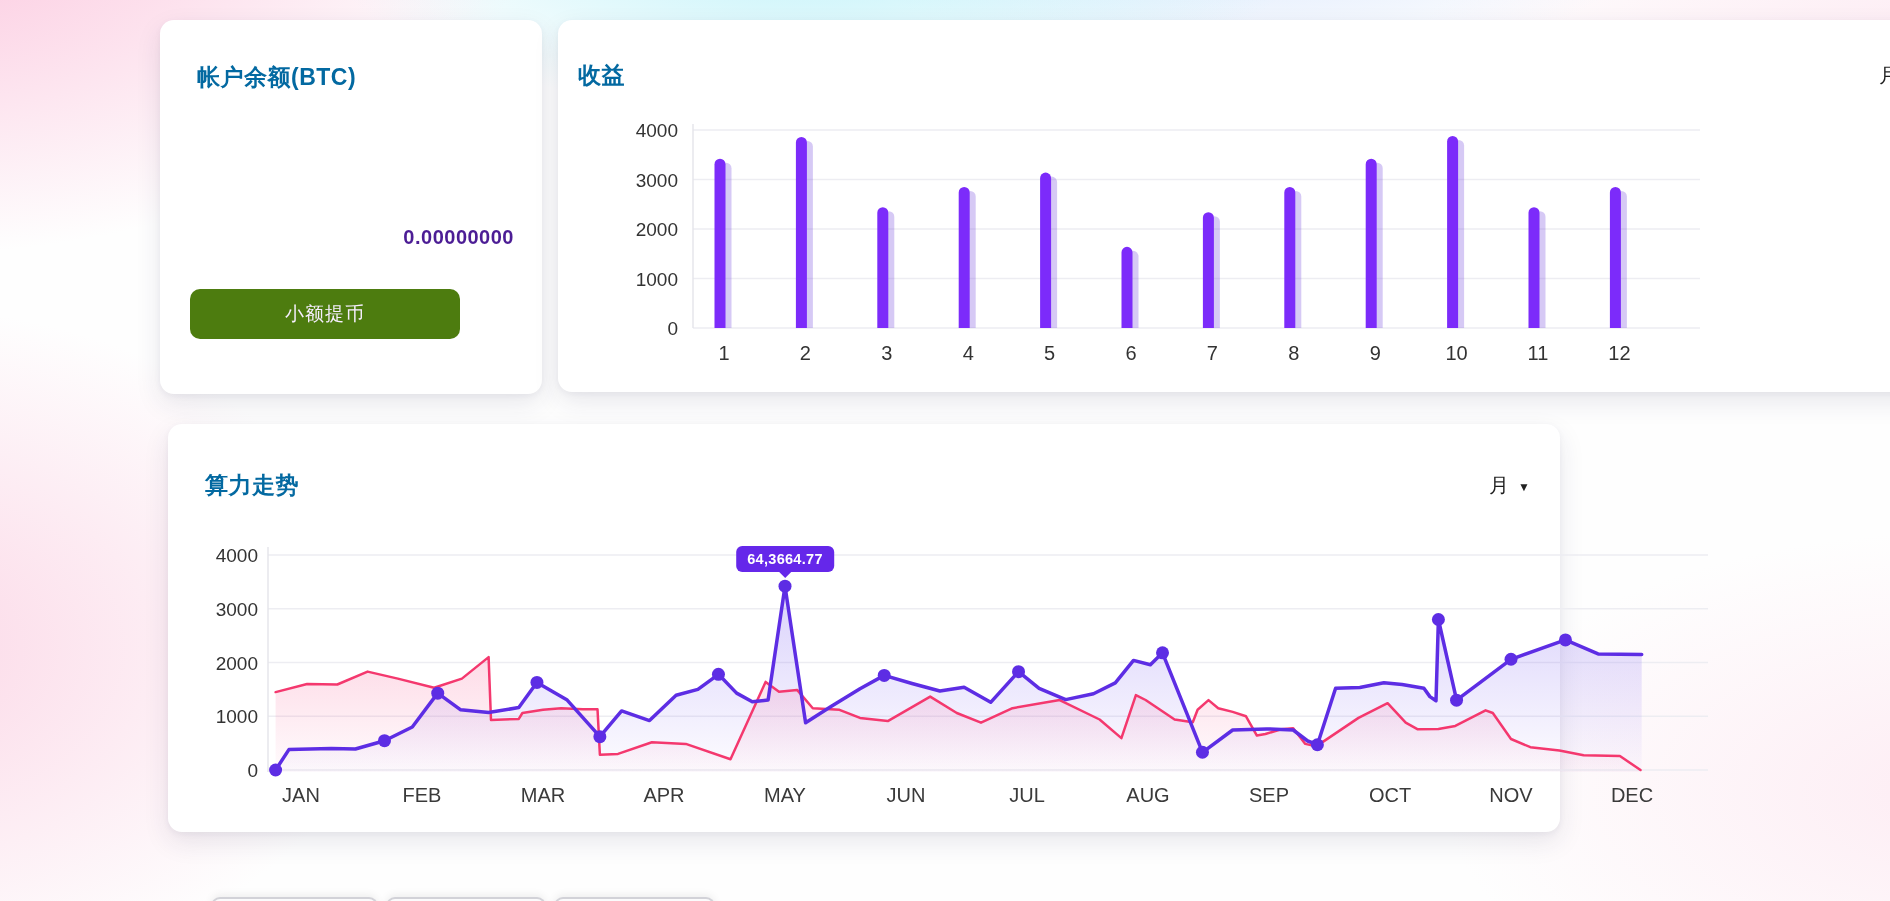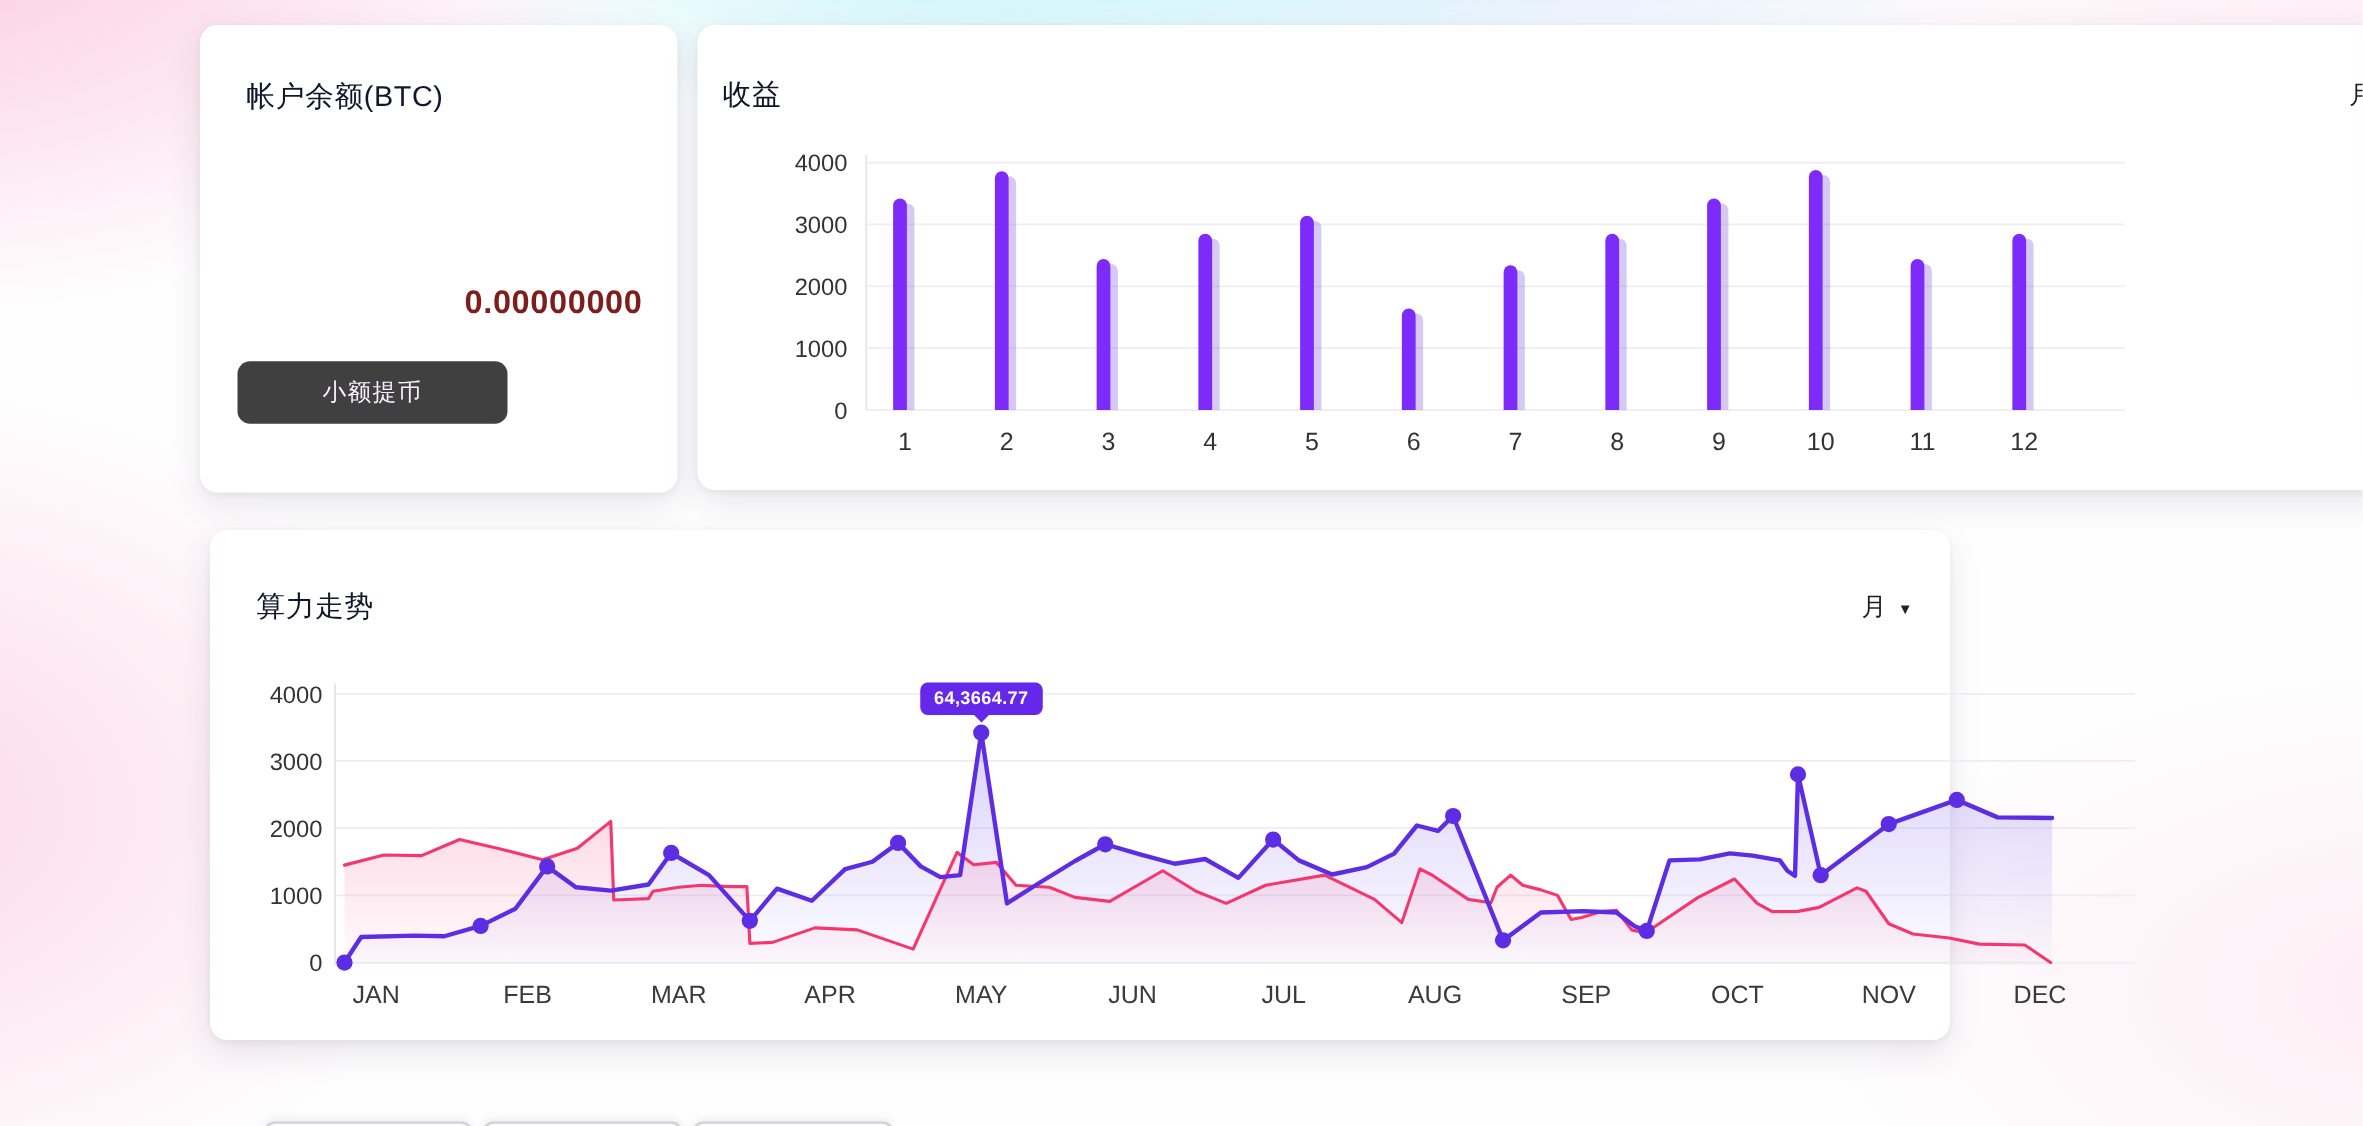--- a/index.html
+++ b/index.html
@@ -16,32 +16,32 @@
       #fefefe;
   }
   .card{
     position:absolute;background:#ffffff;border-radius:14px;
     box-shadow:0 10px 26px rgba(40,40,80,.10), 0 2px 6px rgba(40,40,80,.05);
   }
   #balance-card{left:160px;top:20px;width:382px;height:374px;}
   #earnings-card{left:558px;top:20px;width:1392px;height:372px;}
   #hashrate-card{left:168px;top:424px;width:1392px;height:408px;}
   .card-title{
-    position:absolute;font-size:23px;font-weight:400;color:#0f172a;letter-spacing:.5px;
+    position:absolute;font-size:23px;font-weight:700;color:#0369a1;letter-spacing:.5px;
   }
   #balance-card .card-title{left:37px;top:42px;}
   #earnings-card .card-title{left:20px;top:40px;}
   #hashrate-card .card-title{left:37px;top:46px;}
   .balance-value{
-    position:absolute;right:28px;top:206px;font-size:26px;font-weight:700;color:#7f1d1d;
+    position:absolute;right:28px;top:206px;font-size:20px;font-weight:700;color:#4c1d95;
     letter-spacing:.5px;
   }
   .withdraw-btn{
-    position:absolute;left:30px;top:269px;width:216px;height:50px;border:none;cursor:pointer;
-    border-radius:10px;background:#404040;color:#f7efff;font-size:19px;letter-spacing:1px;
+    position:absolute;left:30px;top:269px;width:270px;height:50px;border:none;cursor:pointer;
+    border-radius:10px;background:#4d7c0f;color:#f7efff;font-size:19px;letter-spacing:1px;
     font-family:"Liberation Sans","DejaVu Sans",sans-serif;
   }
   .period-select{
     position:absolute;right:30px;display:flex;align-items:center;gap:9px;cursor:pointer;
     font-size:20px;color:#1c1c1c;user-select:none;
   }
   #earnings-card .period-select{top:42px;}
   #hashrate-card .period-select{top:48px;}
   .caret{font-size:12px;color:#222;transform:translateY(1px);}
   svg.chart{position:absolute;left:0;top:0;}

